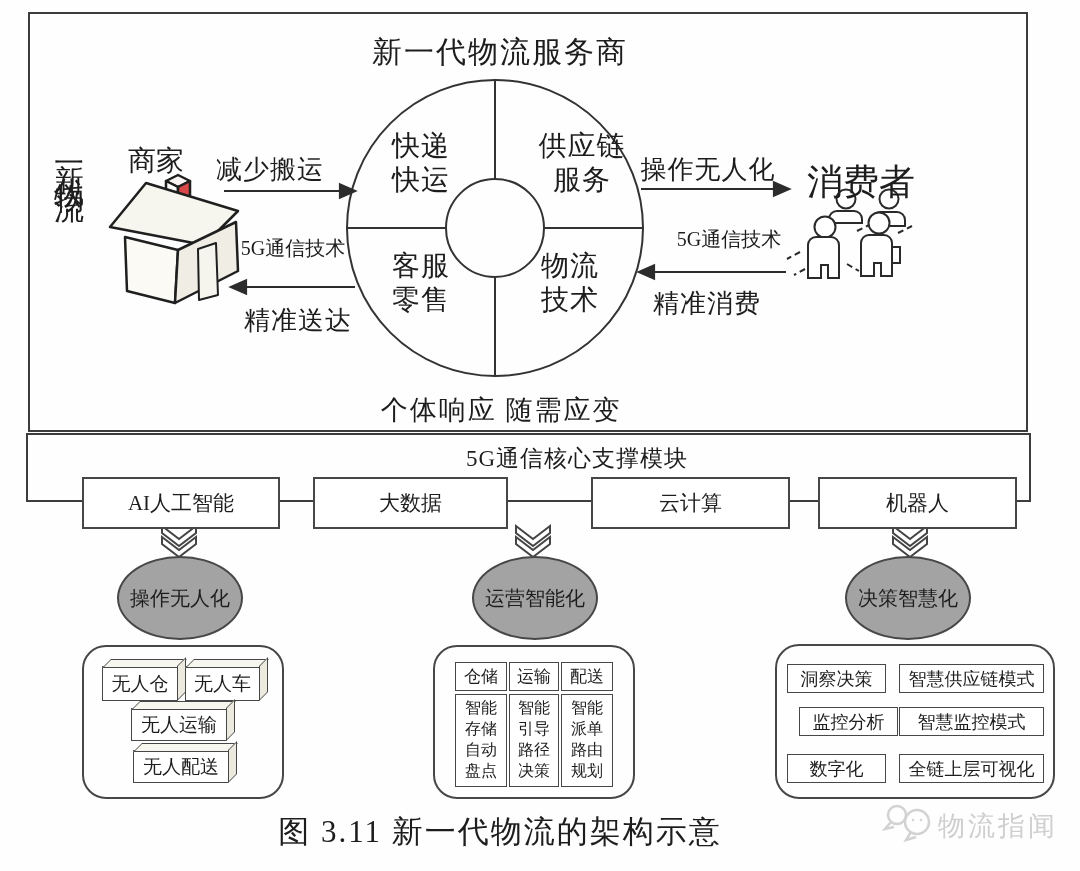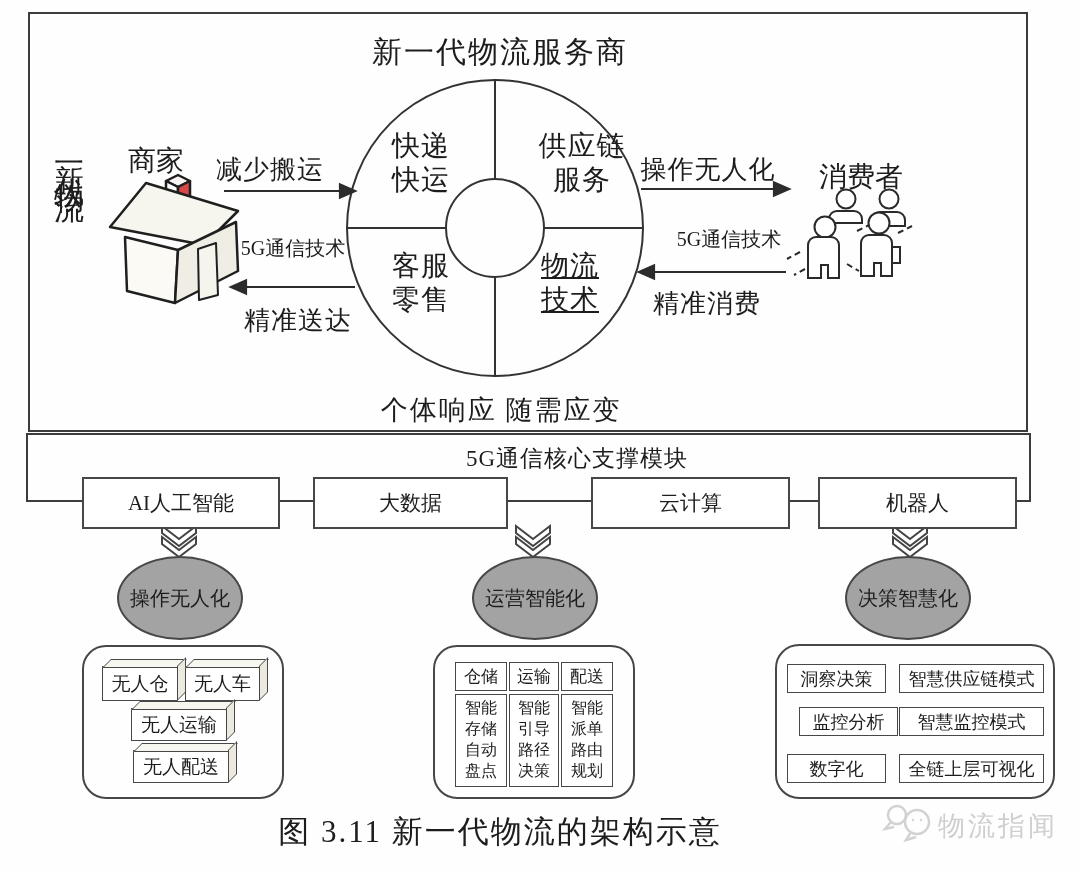--- a/index.html
+++ b/index.html
@@ -113,21 +113,21 @@
       <circle cx="921" cy="820" r="1.2" fill="#d2d2d2" stroke="none"></circle>
     </g>
   </svg>
 
   <div class="ctr title" style="left:500px; top:32px;">新一代物流服务商</div>
 
   <div class="vtext" style="left:48px; top:140px;">新一代物流</div>
 
   <div class="ctr" style="left:156px; top:142px; font-size:28px;">商家</div>
 
-  <div class="ctr" style="left:861px; top:158px; font-size:28px;">消费者</div>
+  <div class="ctr" style="left:861px; top:158px; font-size:36px;">消费者</div>
 
   <div class="ctr flow-lg" style="left:270px; top:152px;">减少搬运</div>
   <div class="ctr flow-sm" style="left:293px; top:235px;">5G通信技术</div>
   <div class="ctr flow-lg" style="left:298px; top:303px;">精准送达</div>
 
   <div class="ctr flow-lg" style="left:708px; top:152px;">操作无人化</div>
   <div class="ctr flow-sm" style="left:729px; top:226px;">5G通信技术</div>
   <div class="ctr flow-lg" style="left:707px; top:286px;">精准消费</div>
 
   <div class="q" style="left:421px; top:129px;">
@@ -135,21 +135,21 @@
     <div>快运</div>
   </div>
   <div class="q" style="left:582px; top:129px;">
     <div>供应链</div>
     <div>服务</div>
   </div>
   <div class="q" style="left:421px; top:249px;">
     <div>客服</div>
     <div>零售</div>
   </div>
-  <div class="q" style="left:570px; top:249px;text-decoration:underline;">
+  <div class="q" style="left:570px; top:249px;">
     <div>物流</div>
     <div>技术</div>
   </div>
 
   <div class="ctr" style="left:501px; top:392px; font-size:27px; letter-spacing:2px;">个体响应 随需应变</div>
 
   <div class="ctr modtitle" style="left:577px; top:443px;">5G通信核心支撑模块</div>
 
   <div class="modbox" style="left:82px;  top:477px; width:194px; height:48px;">
     <span>AI人工智能</span>

